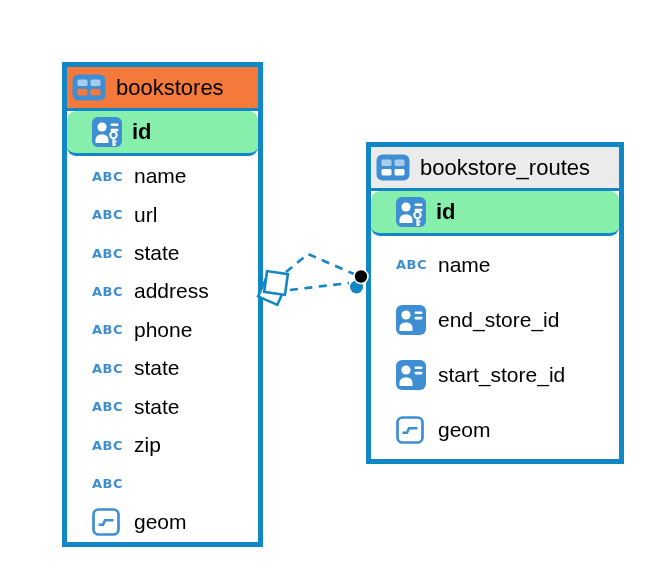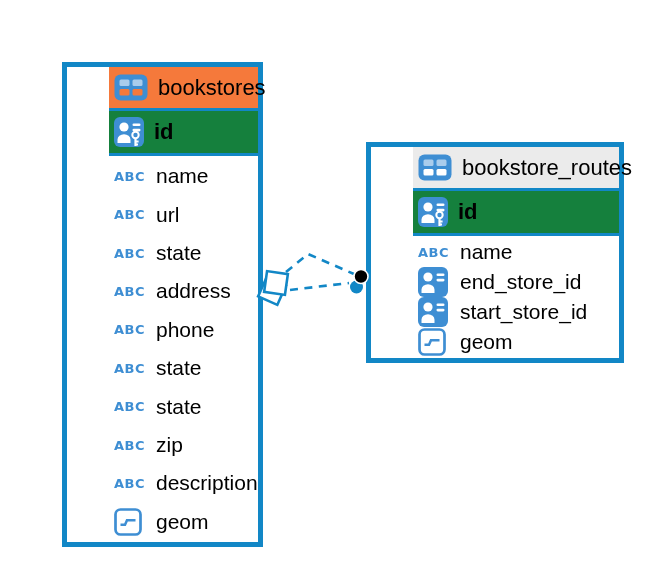--- a/index.html
+++ b/index.html
@@ -4,34 +4,34 @@
 <style>
   html,body{margin:0;padding:0;background:#fff;}
   .canvas{
     position:relative;width:654px;height:570px;background:#fff;
     font-family:"Liberation Sans",sans-serif;overflow:hidden;color:#000;
   }
   .wires{position:absolute;left:0;top:0;z-index:3;pointer-events:none;}
   .wire{fill:none;stroke:#1287C6;stroke-width:2.6;stroke-dasharray:8 6.5;pointer-events:auto;}
   .table-card{
     position:absolute;z-index:1;border:5px solid #1287C6;background:#fff;
-    display:flex;flex-direction:column;box-sizing:border-box;padding-left:42px;
+    display:flex;flex-direction:column;box-sizing:border-box;
   }
   .thead{
     flex:0 0 41px;display:flex;align-items:center;gap:10px;padding:0 5px;
     border-bottom:3px solid #1287C6;font-size:22px;
   }
   .thead-icon{display:flex;align-items:center;}
   .pk-row{
     flex:0 0 42px;display:flex;align-items:center;gap:8px;padding:0 5px;
-    border-bottom:3px solid #1287C6;font-weight:bold;font-size:22px;background:#15803d;
+    border-bottom:3px solid #1287C6;font-weight:bold;font-size:22px;background:#86efac;border-radius:9px;
   }
   .fields{flex:1;display:flex;flex-direction:column;padding:1px 0;}
   .field-row{flex:1;display:flex;align-items:center;gap:10px;padding:0 5px;font-size:21px;}
-  .type-icon-holder{flex:0 0 32px;display:flex;align-items:center;justify-content:flex-start;}
+  .type-icon-holder{flex:0 0 32px;display:flex;align-items:center;justify-content:flex-start;margin-left:20px;}
   .abc{
     color:#3E8ED3;font-weight:800;font-size:13px;letter-spacing:0.5px;
     font-family:"DejaVu Sans",sans-serif;
   }
 </style>
 </head>
 <body>
 
 <div class="canvas">
 
@@ -124,35 +124,34 @@
         <div class="field-row">
           <span class="type-icon-holder">
             <span class="abc">ABC</span>
           </span>
           <span>zip</span>
         </div>
         <div class="field-row">
           <span class="type-icon-holder">
             <span class="abc">ABC</span>
           </span>
-          <span>description</span>
         </div>
         <div class="field-row">
           <span class="type-icon-holder">
             <svg width="28" height="28" viewBox="0 0 28 28">
     <rect x="1.5" y="1.5" width="25" height="25" rx="5" fill="none" stroke="#3E8ED3" stroke-width="2.7"></rect>
     <path d="M6.5 16.8 L11 16.8 L13 12.2 L21.5 12.2" fill="none" stroke="#3E8ED3" stroke-width="2.5"></path>
   </svg>
           </span>
           <span>geom</span>
         </div>
       </div>
   </div>
 
-  <div class="table-card" style="left:366px;top:142px;width:258px;height:221px">
+  <div class="table-card" style="left:366px;top:142px;width:258px;height:322px">
     <div class="thead" style="background: rgb(235, 235, 235);">
       <span class="thead-icon">
           <svg width="34" height="27" viewBox="0 0 34 27">
     <rect x="0.5" y="0.5" width="33" height="26" rx="6" fill="#3E8ED3"></rect>
     <rect x="5.5" y="5.5" width="10" height="6.5" rx="1.5" fill="#A9CCEC"></rect>
     <rect x="18.5" y="5.5" width="10" height="6.5" rx="1.5" fill="#A9CCEC"></rect>
     <rect x="5.5" y="15" width="10" height="6.5" rx="1.5" fill="#FFFFFF"></rect>
     <rect x="18.5" y="15" width="10" height="6.5" rx="1.5" fill="#FFFFFF"></rect>
   </svg>
         </span>

